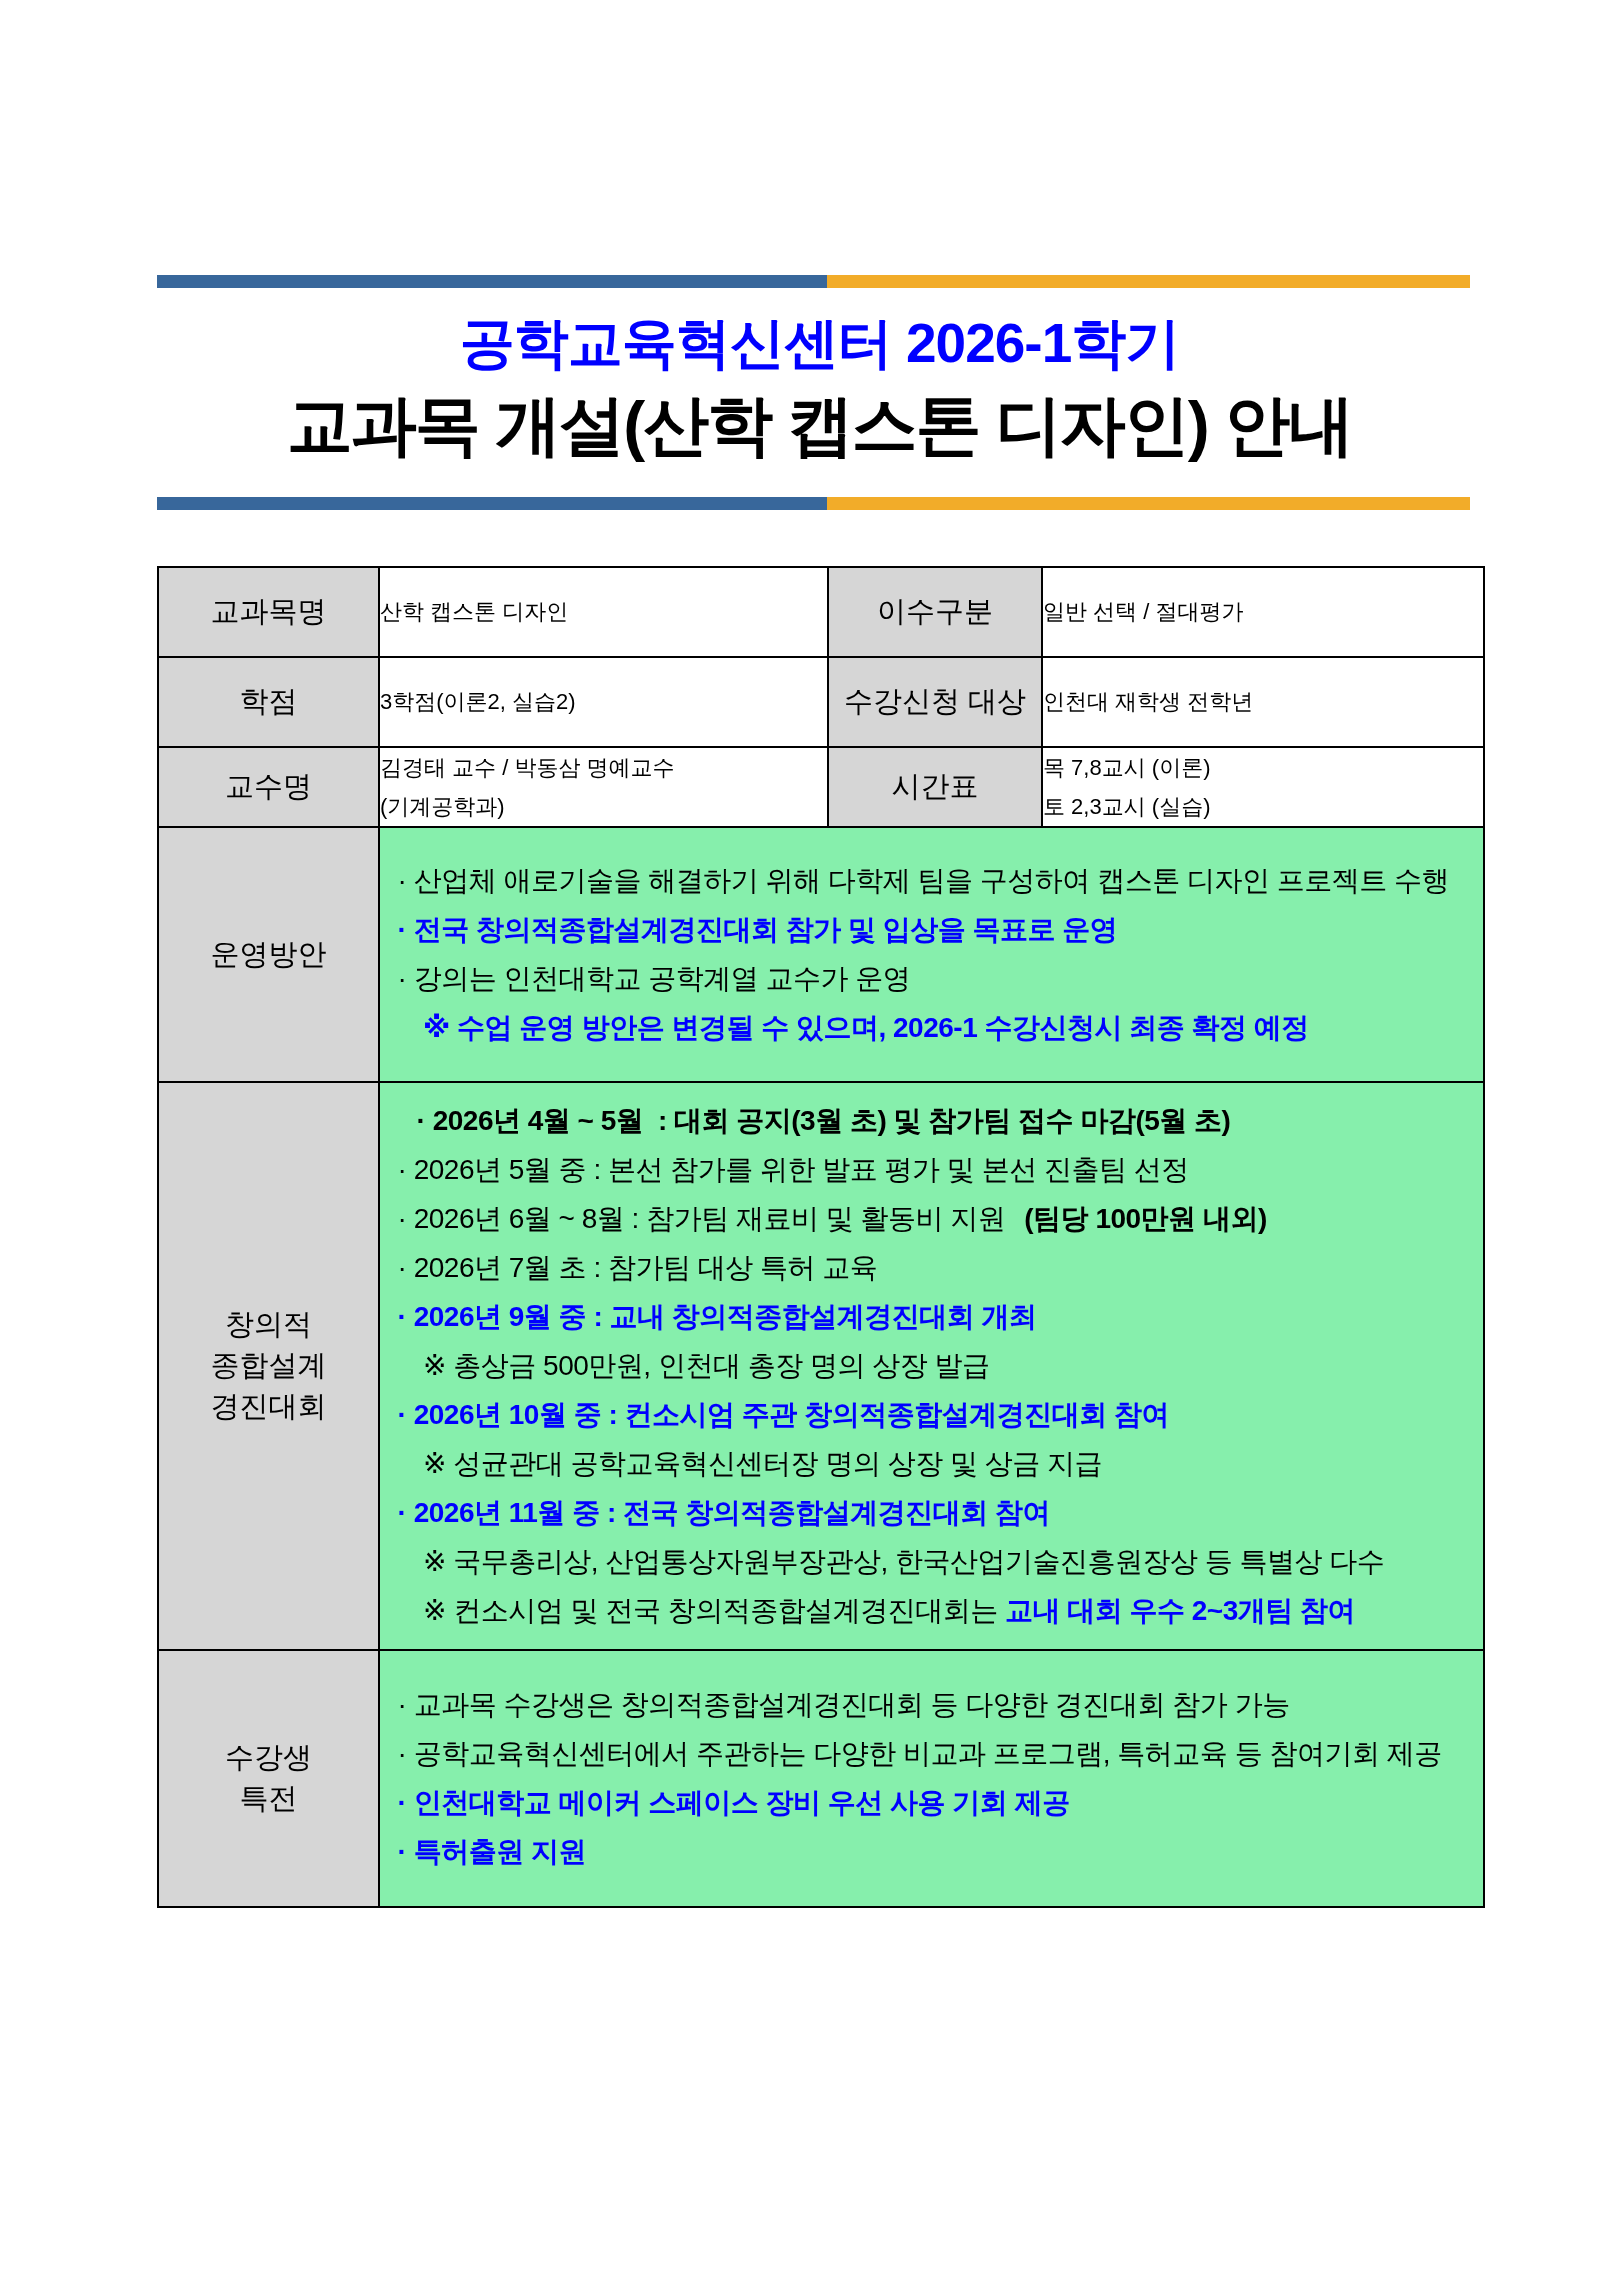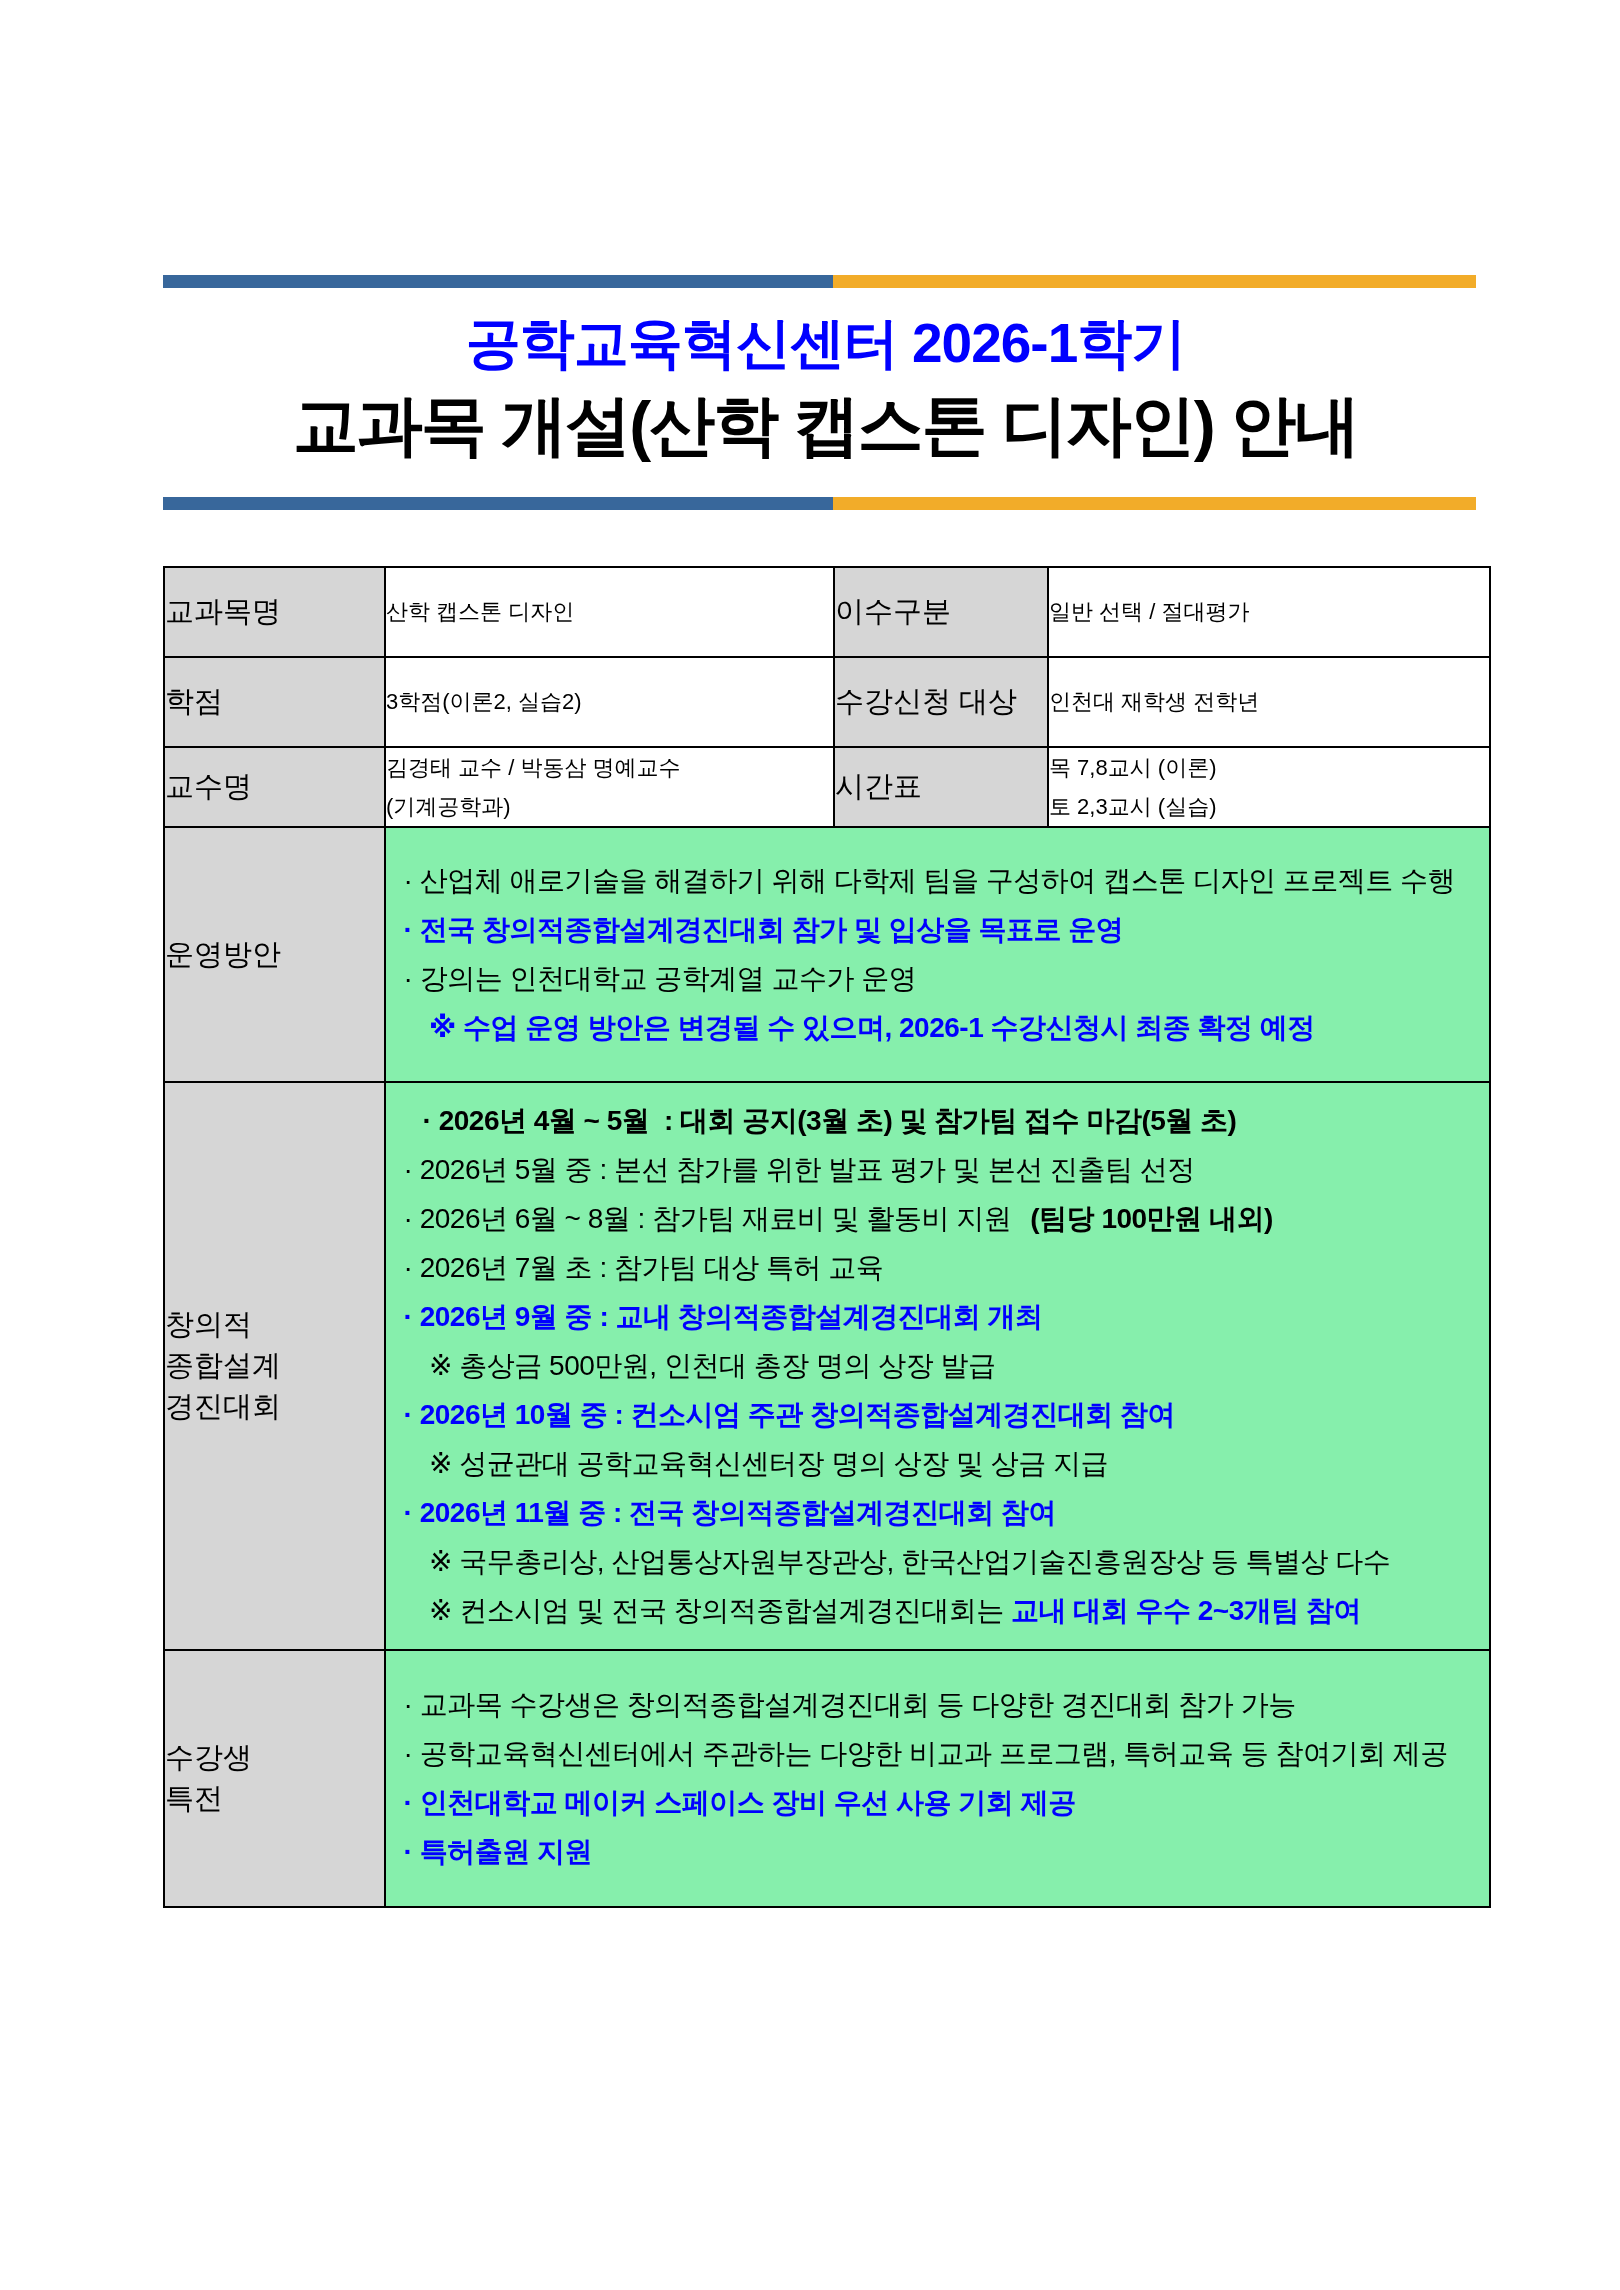--- a/index.html
+++ b/index.html
@@ -13,21 +13,21 @@
   *{margin:0;padding:0;box-sizing:border-box;}
   html,body{background:#ffffff;}
   body{
     width:1620px;height:2291px;
     font-family:"Liberation Sans","DejaVu Sans",sans-serif;
     color:var(--text-black);
     overflow:hidden;
     position:relative;
   }
   .content-col{
-    position:absolute;left:163px;top:0;width:1325px;
+    position:absolute;left:157px;top:0;width:1325px;
   }
   .bar{display:flex;width:1313px;height:12.7px;}
   .bar .seg-blue{width:51%;background:var(--bar-blue);}
   .bar .seg-yellow{width:49%;background:var(--bar-yellow);}
   .bar-top{margin-top:275px;}
   .bar-mid{margin-top:35px;}
   .title-1{
     margin-top:23.5px;
     text-align:center;
     font-size:55px;line-height:65px;
@@ -50,21 +50,21 @@
     width:1325px;
     border-collapse:collapse;
     table-layout:fixed;
   }
   table.doc td{
     border:2px solid var(--border-black);
     vertical-align:middle;
   }
   td.hd{
     background:var(--header-gray);
-    text-align:left;
+    text-align:center;
     font-size:29px;
     line-height:41px;
     color:var(--text-black);
   }
   td.val{
     text-align:left;
     font-size:22px;
     line-height:39px;
     background:#ffffff;
   }

